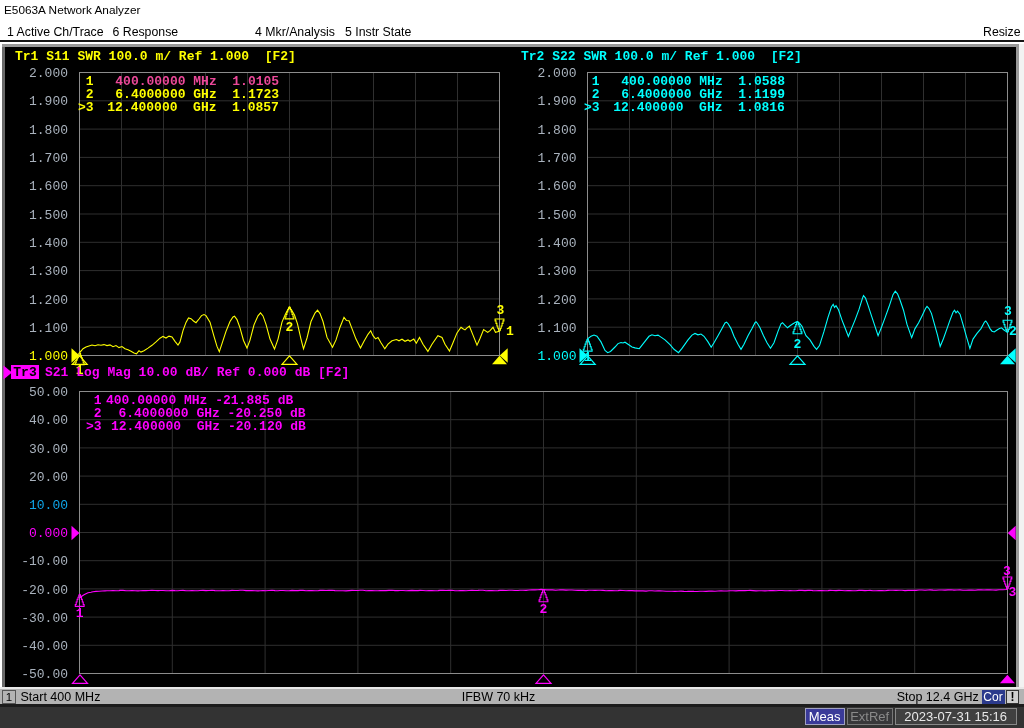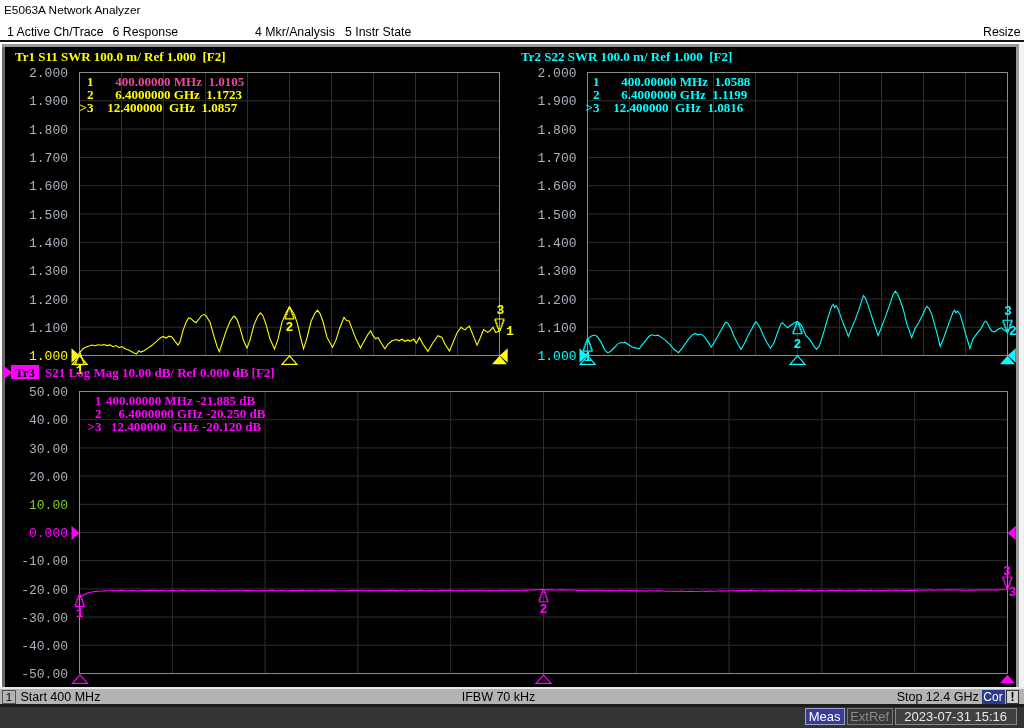--- a/index.html
+++ b/index.html
@@ -1,15 +1,15 @@
 <!DOCTYPE html>
 <html><head><meta charset="utf-8"><style>
 *{margin:0;padding:0;box-sizing:border-box}
 html,body{width:1024px;height:728px;overflow:hidden;background:#000;font-family:"Liberation Sans",sans-serif}
-.mono{font-family:Liberation Serif, serif;font-weight:bold;font-size:13px;line-height:13px;white-space:pre}
+.mono{font-family:Liberation Mono, monospace;font-weight:bold;font-size:13px;line-height:13px;white-space:pre}
 .lbl{font-family:"Liberation Mono",monospace;font-weight:normal;font-size:13px;line-height:13px;white-space:pre}
 </style></head><body>
 <div style="position:relative;width:1024px;height:728px">
 <div style="position:absolute;left:0;top:0;width:1024px;height:39.5px;background:#ffffff"></div>
 <div style="position:absolute;left:4px;top:3px;font-size:11.8px;color:#000">E5063A Network Analyzer</div>
 <div style="position:absolute;left:7px;top:25px;font-size:12.3px;color:#000">1 Active Ch/Trace</div>
 <div style="position:absolute;left:112.5px;top:25px;font-size:12.3px;color:#000">6 Response</div>
 <div style="position:absolute;left:186.5px;top:38px;font-size:12.3px;color:#000">3 Stimulus</div>
 <div style="position:absolute;left:255px;top:25px;font-size:12.3px;color:#000">4 Mkr/Analysis</div>
 <div style="position:absolute;left:345px;top:25px;font-size:12.3px;color:#000">5 Instr State</div>
@@ -149,21 +149,21 @@
 <div class="lbl" style="position:absolute;left:516.5px;top:208.6px;width:60px;text-align:right;color:#a9b2bd">1.500</div>
 <div class="lbl" style="position:absolute;left:516.5px;top:236.9px;width:60px;text-align:right;color:#a9b2bd">1.400</div>
 <div class="lbl" style="position:absolute;left:516.5px;top:265.2px;width:60px;text-align:right;color:#a9b2bd">1.300</div>
 <div class="lbl" style="position:absolute;left:516.5px;top:293.5px;width:60px;text-align:right;color:#a9b2bd">1.200</div>
 <div class="lbl" style="position:absolute;left:516.5px;top:321.8px;width:60px;text-align:right;color:#a9b2bd">1.100</div>
 <div class="lbl" style="position:absolute;left:516.5px;top:350.1px;width:60px;text-align:right;color:#00ffff">1.000</div>
 <div class="lbl" style="position:absolute;left:8px;top:386.1px;width:60px;text-align:right;color:#a9b2bd">50.00</div>
 <div class="lbl" style="position:absolute;left:8px;top:414.3px;width:60px;text-align:right;color:#a9b2bd">40.00</div>
 <div class="lbl" style="position:absolute;left:8px;top:442.5px;width:60px;text-align:right;color:#a9b2bd">30.00</div>
 <div class="lbl" style="position:absolute;left:8px;top:470.7px;width:60px;text-align:right;color:#a9b2bd">20.00</div>
-<div class="lbl" style="position:absolute;left:8px;top:498.9px;width:60px;text-align:right;color:#84cc16">10.00</div>
+<div class="lbl" style="position:absolute;left:8px;top:498.9px;width:60px;text-align:right;color:#0ea5e9">10.00</div>
 <div class="lbl" style="position:absolute;left:8px;top:527.1px;width:60px;text-align:right;color:#ff00ff">0.000</div>
 <div class="lbl" style="position:absolute;left:8px;top:555.3px;width:60px;text-align:right;color:#a9b2bd">-10.00</div>
 <div class="lbl" style="position:absolute;left:8px;top:583.5px;width:60px;text-align:right;color:#a9b2bd">-20.00</div>
 <div class="lbl" style="position:absolute;left:8px;top:611.7px;width:60px;text-align:right;color:#a9b2bd">-30.00</div>
 <div class="lbl" style="position:absolute;left:8px;top:639.9px;width:60px;text-align:right;color:#a9b2bd">-40.00</div>
 <div class="lbl" style="position:absolute;left:8px;top:668.1px;width:60px;text-align:right;color:#a9b2bd">-50.00</div>
 <div class="mono" style="position:absolute;left:63.5px;top:74.6px;color:#ffff00;width:30px;text-align:right">1</div>
 <div class="mono" style="position:absolute;left:115.3px;top:74.6px;color:#ec4899">400.00000 MHz  1.0105</div>
 <div class="mono" style="position:absolute;left:63.5px;top:87.9px;color:#ffff00;width:30px;text-align:right">2</div>
 <div class="mono" style="position:absolute;left:115.3px;top:87.9px;color:#ffff00">6.4000000 GHz  1.1723</div>

